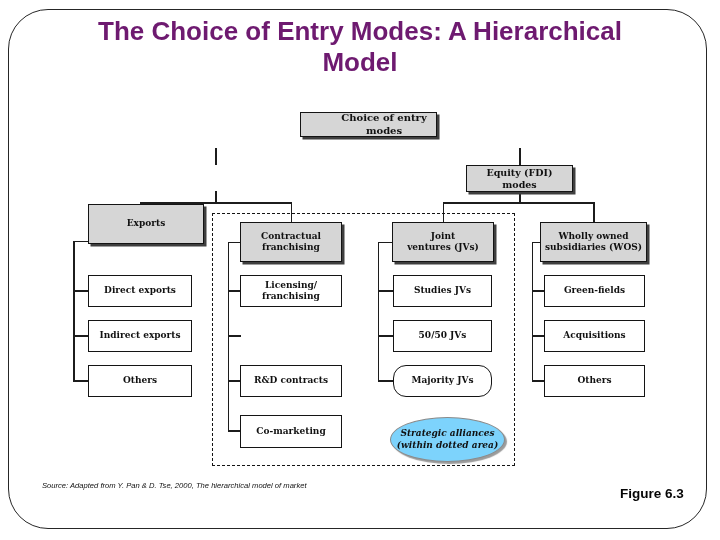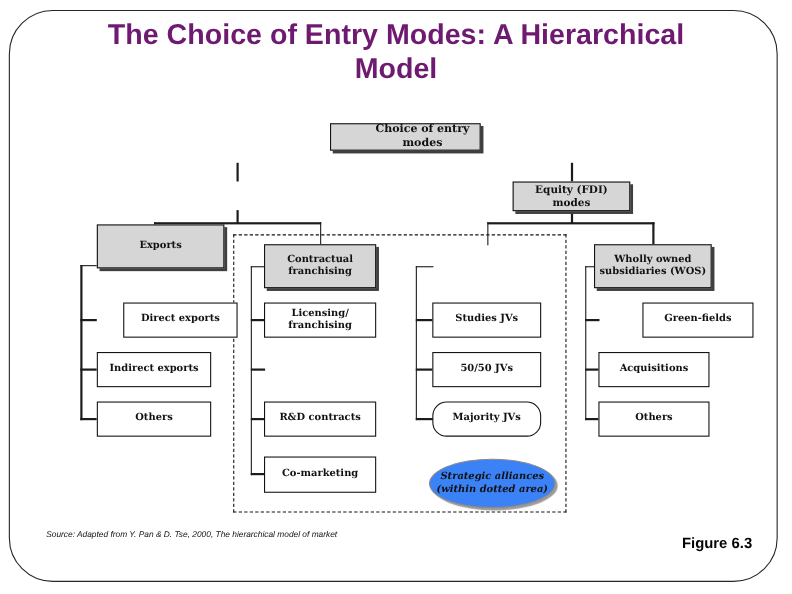--- a/index.html
+++ b/index.html
@@ -14,21 +14,21 @@
         display:flex;align-items:center;justify-content:center;text-align:center;
         font-weight:bold;font-size:9px;line-height:1.25;white-space:pre-line;padding:1px;}
   .gray{background:var(--box-fill,#d6d6d6);border:1.4px solid #141414;
         box-shadow:2.5px 2.5px 0 var(--box-shadow,#3f3f3f);}
   .lvl1{font-size:10px;font-weight:600;padding-left:32px;}
   .lvl2{font-size:9.5px;}
   .line{position:absolute;background:#1c1c1c;}
   .dashed-area{position:absolute;left:212px;top:213px;width:303px;height:253px;
         border:1.5px dashed #141414;box-sizing:border-box;}
   .ellipse{position:absolute;left:390px;top:417px;width:113px;height:43px;border-radius:50%;
-        background:#3b82f6;border:1px solid #8a8a8a;box-shadow:2px 2px 1px #9b9b9b;
+        background:#7dd3fc;border:1px solid #8a8a8a;box-shadow:2px 2px 1px #9b9b9b;
         display:flex;align-items:center;justify-content:center;text-align:center;
         font-size:9px;font-weight:bold;font-style:italic;line-height:1.3;white-space:pre-line;}
   .source{position:absolute;left:42px;top:480px;width:380px;
         font-family:"Liberation Sans", sans-serif;font-style:italic;
         font-size:7.6px;line-height:1.55;color:#111;}
   .figure{position:absolute;left:620px;top:486px;
         font-family:"Liberation Sans", sans-serif;font-weight:bold;font-size:13.5px;color:#050505;}
 </style>
 </head>
 <body>
@@ -78,37 +78,39 @@
 
   <div class="dashed-area"></div>
 
   <div class="node gray lvl1" style="left:300px;top:112px;width:137px;height:25px;">Choice of entry modes</div>
 
   <div class="node gray lvl2" style="left:466px;top:165px;width:107px;height:27px;">Equity (FDI) modes</div>
 
   <div class="node gray" style="left:88px;top:204px;width:116px;height:40px;">Exports</div>
   <div class="node gray" style="left:240px;top:222px;width:102px;height:40px;">Contractual
 franchising</div>
+  <div class="node gray" style="left:392px;top:222px;width:102px;height:40px;">Joint
+ventures (JVs)</div>
   <div class="node gray" style="left:540px;top:222px;width:107px;height:40px;">Wholly owned
 subsidiaries (WOS)</div>
 
-  <div class="node" style="left:88px;top:275px;width:104px;height:32px;margin-left:24px;">Direct exports</div>
+  <div class="node" style="left:88px;top:275px;width:104px;height:32px;">Direct exports</div>
   <div class="node" style="left:88px;top:320px;width:104px;height:32px;">Indirect exports</div>
   <div class="node" style="left:88px;top:365px;width:104px;height:32px;">Others</div>
 
   <div class="node" style="left:240px;top:275px;width:102px;height:32px;">Licensing/
 franchising</div>
   <div class="node" style="left:240px;top:365px;width:102px;height:32px;">R&amp;D contracts</div>
   <div class="node" style="left:240px;top:415px;width:102px;height:33px;">Co-marketing</div>
 
   <div class="node" style="left:393px;top:275px;width:99px;height:32px;">Studies JVs</div>
   <div class="node" style="left:393px;top:320px;width:99px;height:32px;">50/50 JVs</div>
   <div class="node" style="left:393px;top:365px;width:99px;height:32px;border-radius:13px;">Majority JVs</div>
 
-  <div class="node" style="left:544px;top:275px;width:101px;height:32px;margin-left:40px;">Green-fields</div>
+  <div class="node" style="left:544px;top:275px;width:101px;height:32px;">Green-fields</div>
   <div class="node" style="left:544px;top:320px;width:101px;height:32px;">Acquisitions</div>
   <div class="node" style="left:544px;top:365px;width:101px;height:32px;">Others</div>
 
   <div class="ellipse">Strategic alliances
 (within dotted area)</div>
 
   <div class="source">
     <div>Source: Adapted from  Y. Pan &amp; D. Tse, 2000, The hierarchical model of market</div>
   </div>
 

